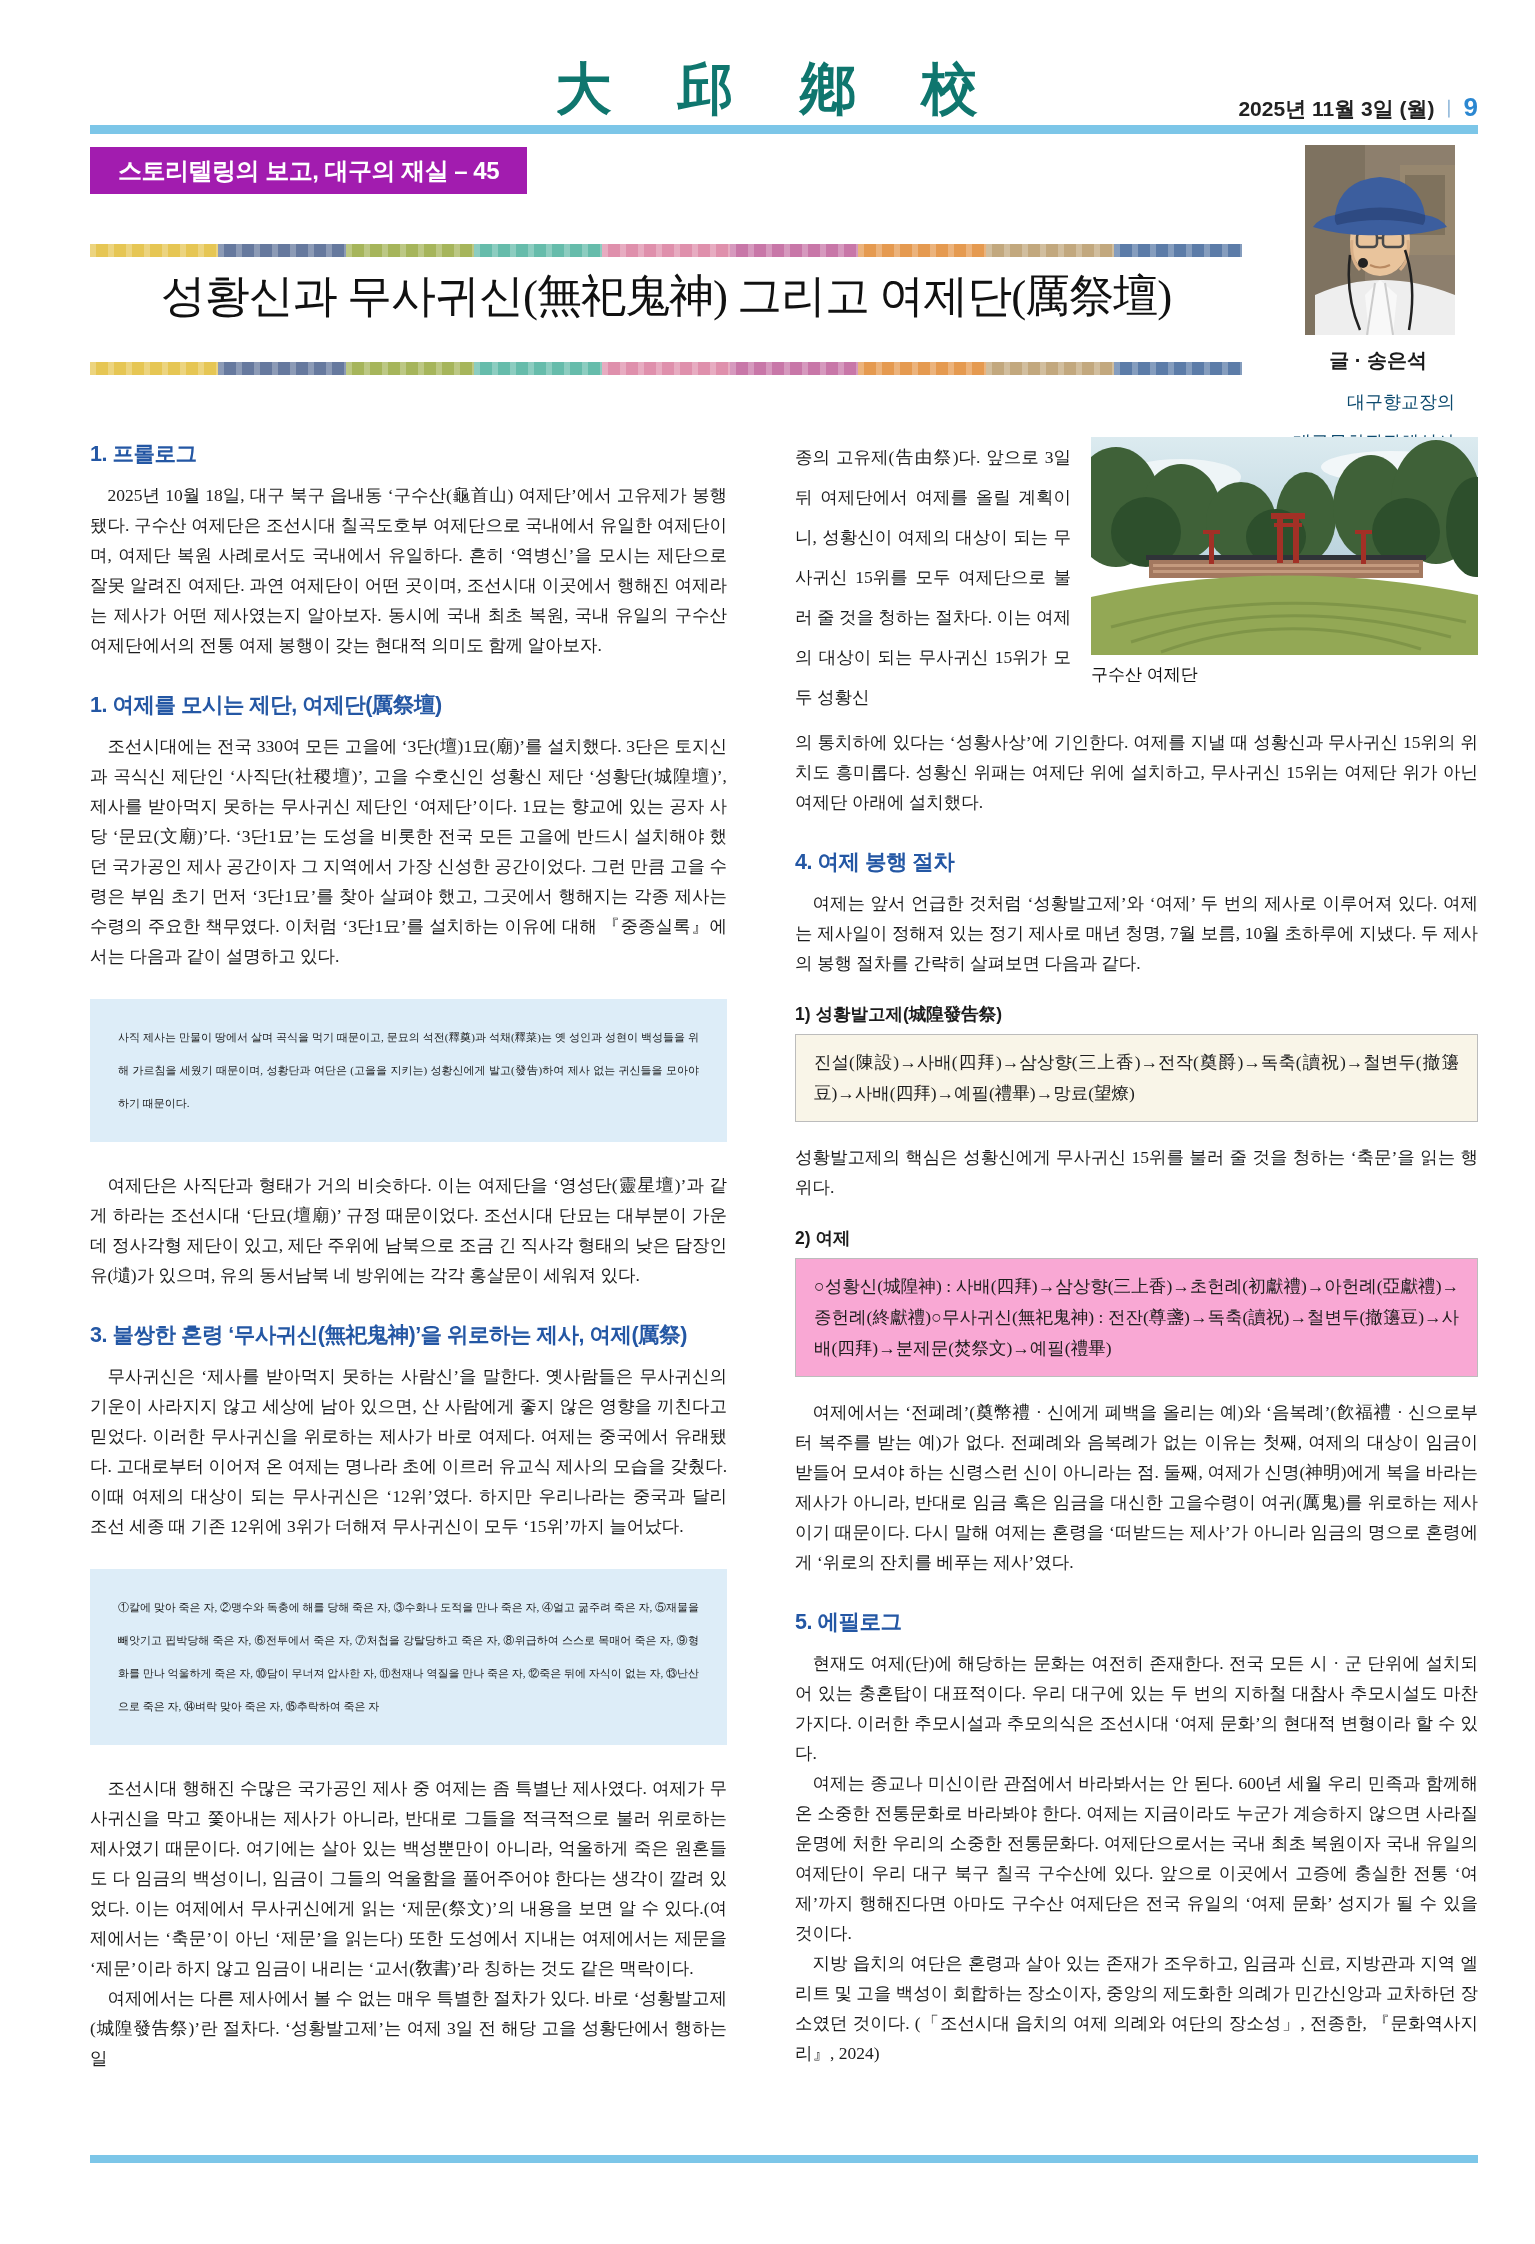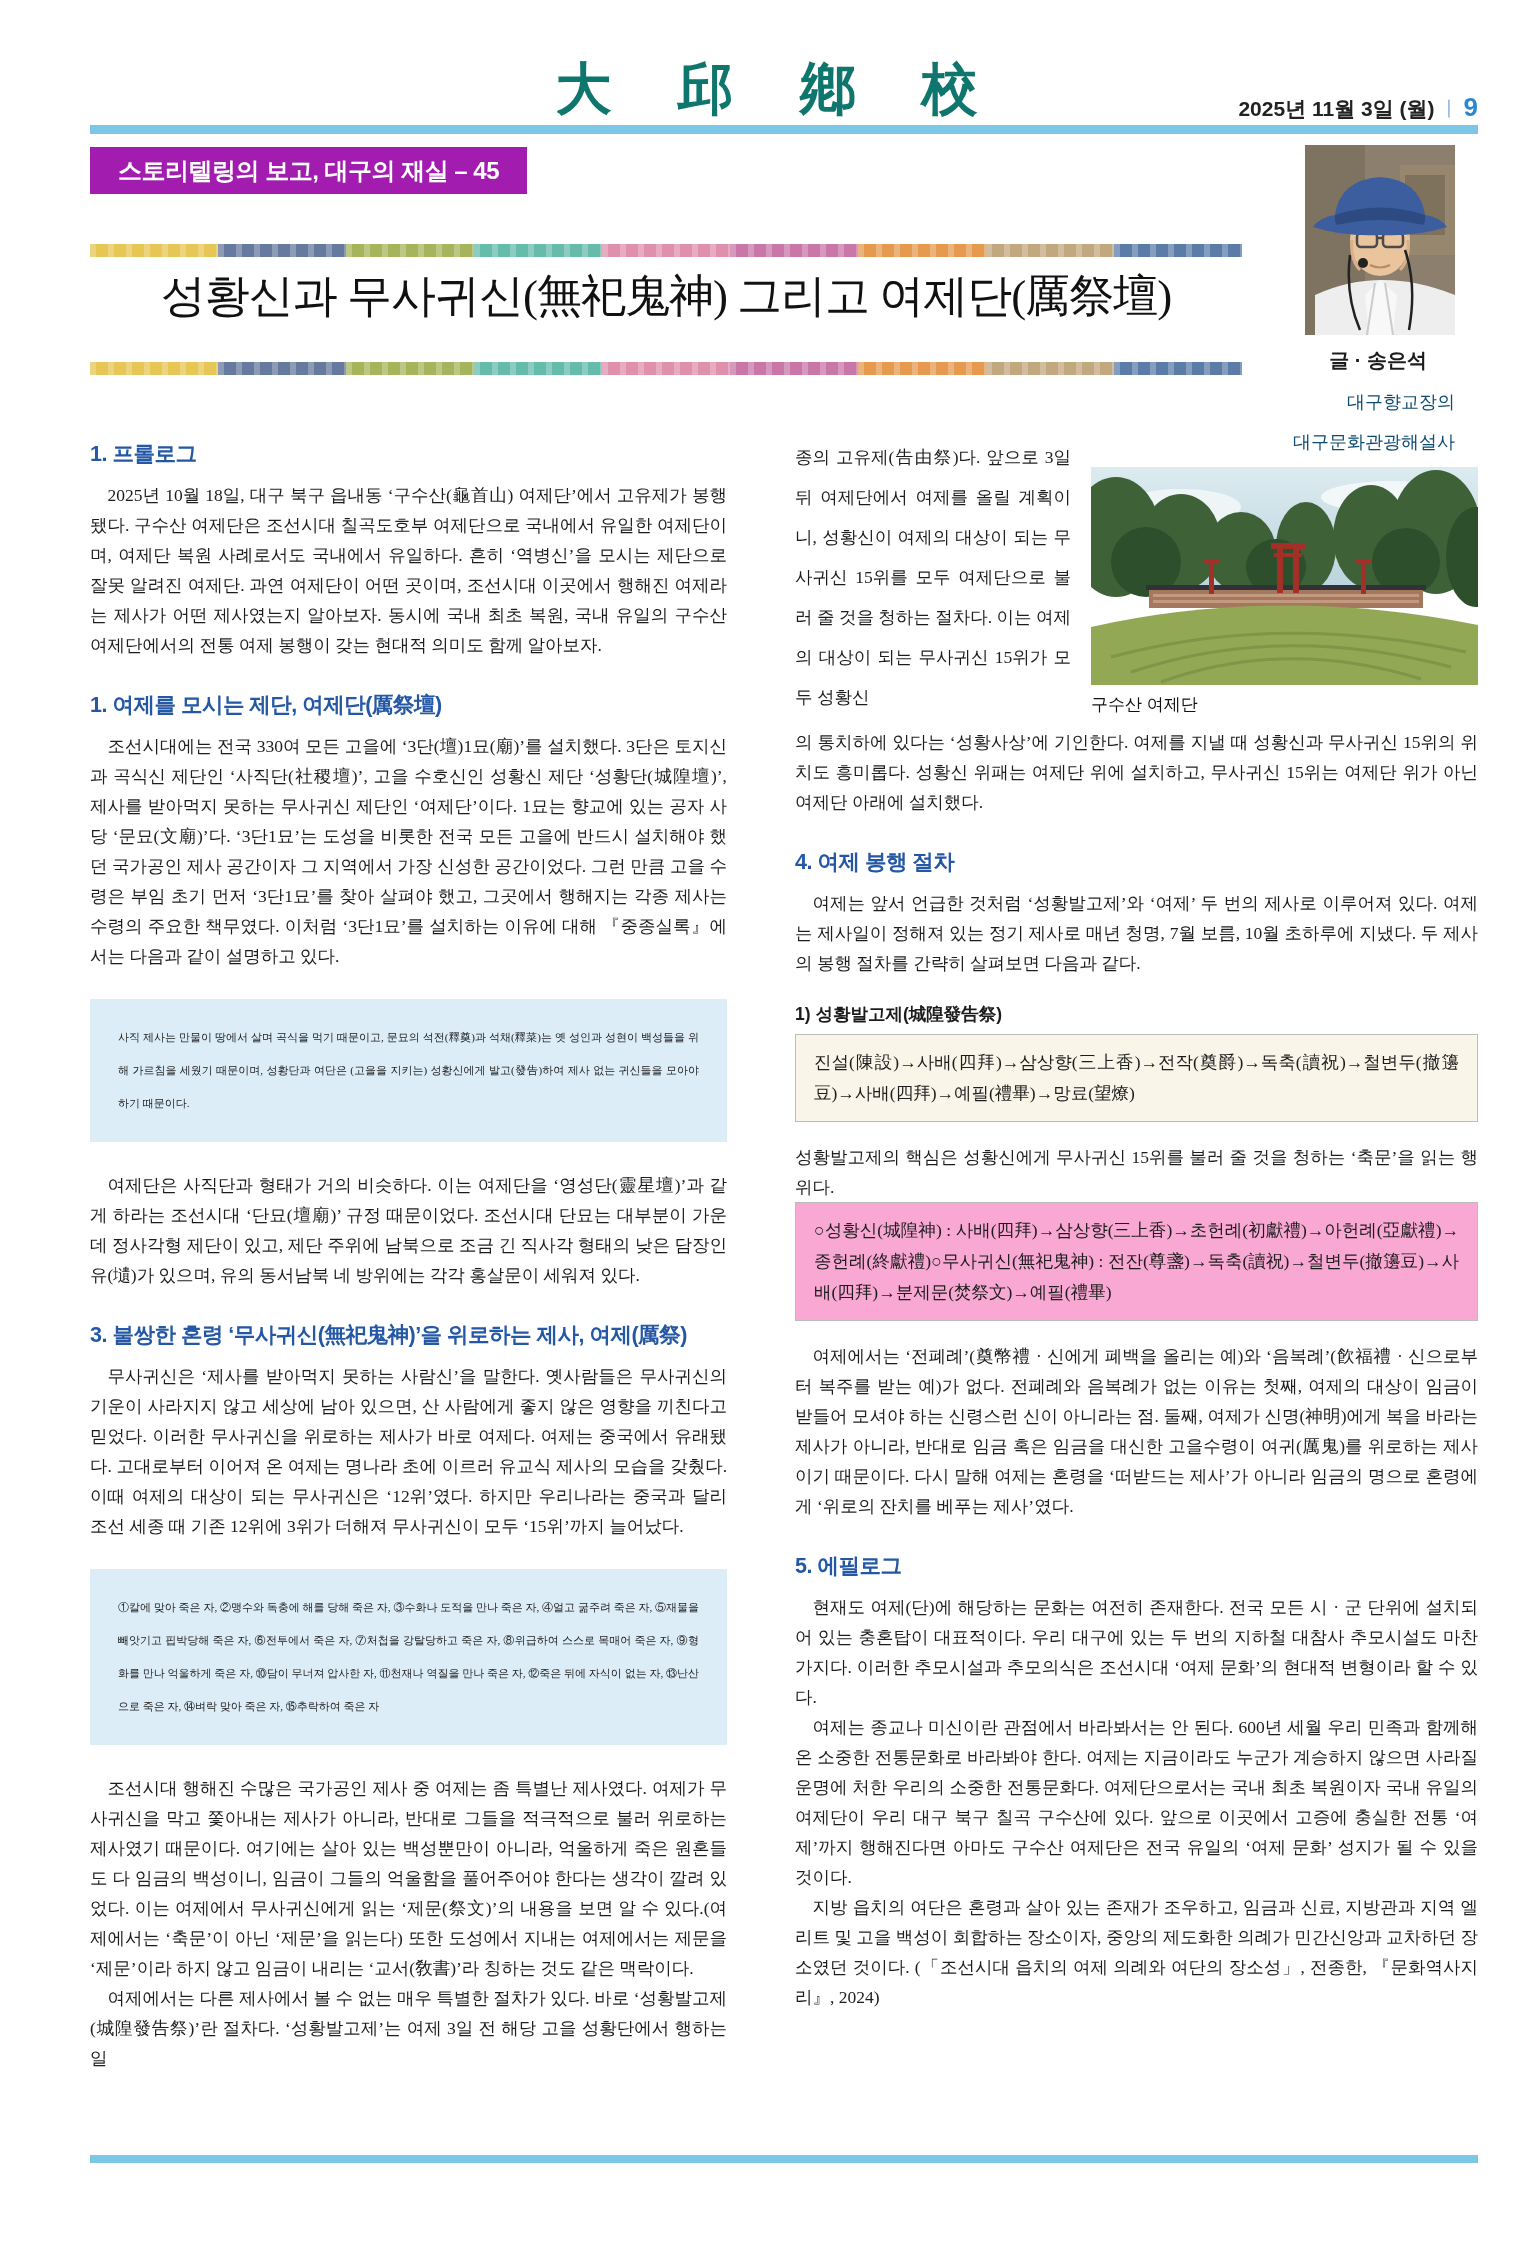--- a/index.html
+++ b/index.html
@@ -61,21 +61,21 @@
     font-family:"Liberation Sans", sans-serif;
   }
   .ritual-box{
     border:1px solid #bcbcbc;padding:12px 18px;font-size:17.5px;line-height:31px;
     text-align:justify;margin:0 0 20px 0;
   }
   
   .rc-top{display:flex;gap:20px;margin-bottom:10px;}
   .rc-top-text{width:276px;}
   .rc-top-text p{font-size:17.5px;line-height:40px;text-align:justify;text-indent:1em;margin:0;}
-  .rc-photo{width:387px;margin-top:30px;}
+  .rc-photo{width:387px;}
   .rc-photo svg{display:block;}
   .photo-caption{margin-top:8px;font-size:17px;font-family:"Liberation Sans", sans-serif;color:#111;}
 </style>
 </head>
 <body>
 
 <div class="masthead">大 邱 鄕 校</div>
 <div class="dateline">
   <span>2025년 11월 3일 (월)</span><span class="sep">ㅣ</span><span class="pageno" id="pageno" style="color: rgb(43, 135, 209);">9</span>
 </div>
@@ -203,20 +203,21 @@
         <div class="photo-caption">구수산 여제단</div>
       </div>
     </div>
     <p class="noindent">의 통치하에 있다는 ‘성황사상’에 기인한다. 여제를 지낼 때 성황신과 무사귀신 15위의 위치도 흥미롭다. 성황신 위패는 여제단 위에 설치하고, 무사귀신 15위는 여제단 위가 아닌 여제단 아래에 설치했다.</p>
 
     <h2 class="sec" style="color: rgb(36, 87, 164);">4. 여제 봉행 절차</h2>
     <p>여제는 앞서 언급한 것처럼 ‘성황발고제’와 ‘여제’ 두 번의 제사로 이루어져 있다. 여제는 제사일이 정해져 있는 정기 제사로 매년 청명, 7월 보름, 10월 초하루에 지냈다. 두 제사의 봉행 절차를 간략히 살펴보면 다음과 같다.</p>
     <div class="sub-label">1) 성황발고제(城隍發告祭)</div>
     <div class="ritual-box" id="ritual1" style="background: rgb(249, 245, 232);">진설(陳設)→사배(四拜)→삼상향(三上香)→전작(奠爵)→독축(讀祝)→철변두(撤籩豆)→사배(四拜)→예필(禮畢)→망료(望燎)</div>
     <p class="noindent">성황발고제의 핵심은 성황신에게 무사귀신 15위를 불러 줄 것을 청하는 ‘축문’을 읽는 행위다.</p>
+    <div class="sub-label">2) 여제</div>
     <div class="ritual-box" id="ritual2" style="background: #f9a8d4;">○성황신(城隍神) : 사배(四拜)→삼상향(三上香)→초헌례(初獻禮)→아헌례(亞獻禮)→종헌례(終獻禮)○무사귀신(無祀鬼神) : 전잔(尊盞)→독축(讀祝)→철변두(撤籩豆)→사배(四拜)→분제문(焚祭文)→예필(禮畢)</div>
     <p>여제에서는 ‘전폐례’(奠幣禮 · 신에게 폐백을 올리는 예)와 ‘음복례’(飮福禮 · 신으로부터 복주를 받는 예)가 없다. 전폐례와 음복례가 없는 이유는 첫째, 여제의 대상이 임금이 받들어 모셔야 하는 신령스런 신이 아니라는 점. 둘째, 여제가 신명(神明)에게 복을 바라는 제사가 아니라, 반대로 임금 혹은 임금을 대신한 고을수령이 여귀(厲鬼)를 위로하는 제사이기 때문이다. 다시 말해 여제는 혼령을 ‘떠받드는 제사’가 아니라 임금의 명으로 혼령에게 ‘위로의 잔치를 베푸는 제사’였다.</p>
 
     <h2 class="sec" style="color: rgb(36, 87, 164);">5. 에필로그</h2>
     <p>현재도 여제(단)에 해당하는 문화는 여전히 존재한다. 전국 모든 시 · 군 단위에 설치되어 있는 충혼탑이 대표적이다. 우리 대구에 있는 두 번의 지하철 대참사 추모시설도 마찬가지다. 이러한 추모시설과 추모의식은 조선시대 ‘여제 문화’의 현대적 변형이라 할 수 있다.</p>
     <p>여제는 종교나 미신이란 관점에서 바라봐서는 안 된다. 600년 세월 우리 민족과 함께해 온 소중한 전통문화로 바라봐야 한다. 여제는 지금이라도 누군가 계승하지 않으면 사라질 운명에 처한 우리의 소중한 전통문화다. 여제단으로서는 국내 최초 복원이자 국내 유일의 여제단이 우리 대구 북구 칠곡 구수산에 있다. 앞으로 이곳에서 고증에 충실한 전통 ‘여제’까지 행해진다면 아마도 구수산 여제단은 전국 유일의 ‘여제 문화’ 성지가 될 수 있을 것이다.</p>
     <p>지방 읍치의 여단은 혼령과 살아 있는 존재가 조우하고, 임금과 신료, 지방관과 지역 엘리트 및 고을 백성이 회합하는 장소이자, 중앙의 제도화한 의례가 민간신앙과 교차하던 장소였던 것이다. (「조선시대 읍치의 여제 의례와 여단의 장소성」, 전종한, 『문화역사지리』, 2024)</p>
   </div>
 </div>
 

